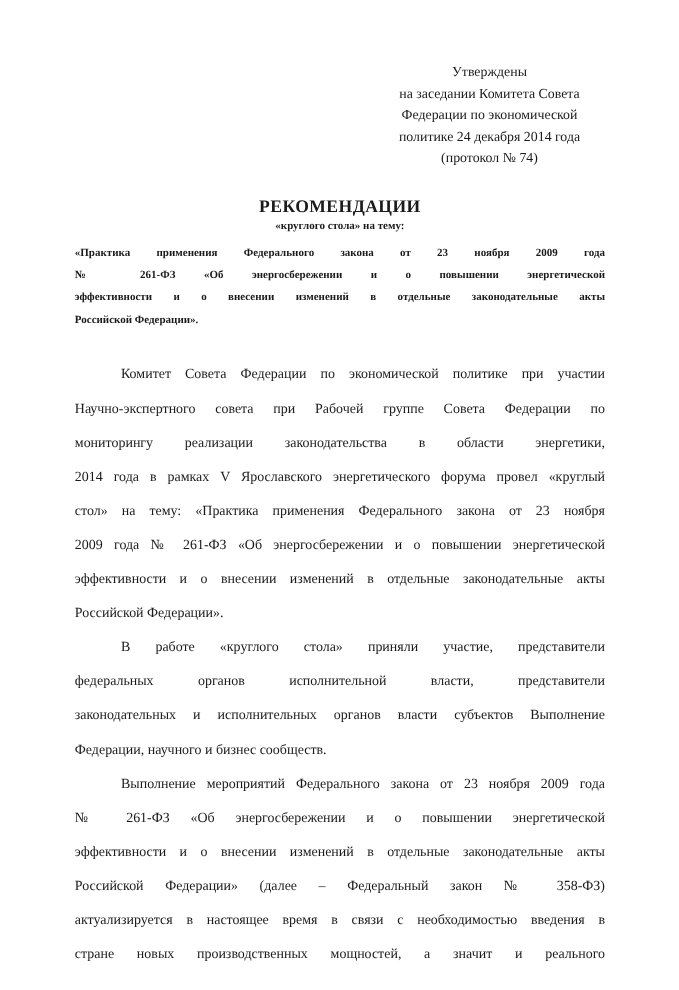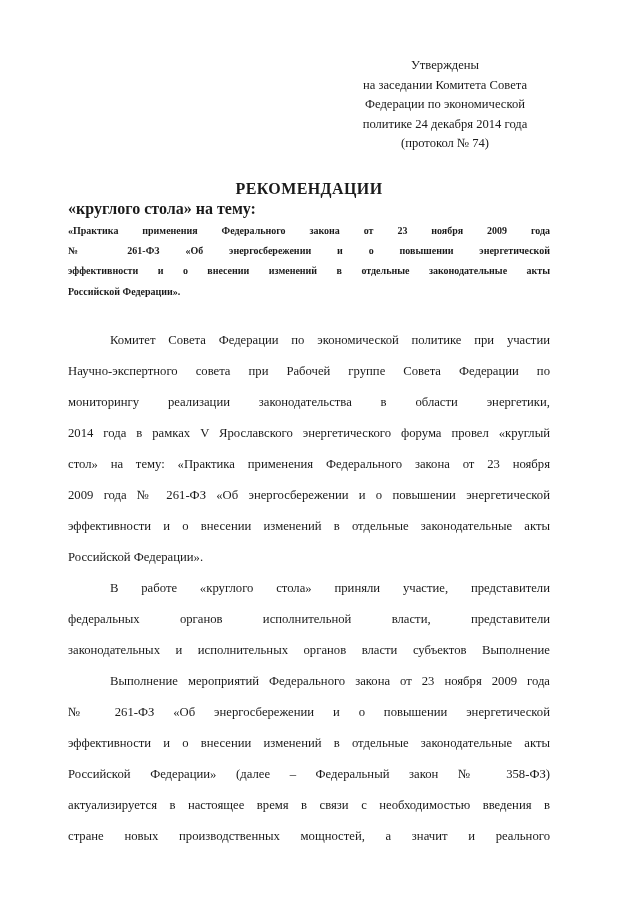--- a/index.html
+++ b/index.html
@@ -48,21 +48,22 @@
     text-align: center;
     font-size: 16px;
     font-weight: bold;
     letter-spacing: 0.4px;
   }
   .doc-subtitle {
     position: absolute;
     left: 68px;
     top: 200px;
     width: 482px;
-    font-size: 16px;
+    text-align: center;
+    font-size: 10px;
     font-weight: bold;
   }
   .doc-topic {
     position: absolute;
     left: 68px;
     top: 221px;
     width: 482px;
     font-size: 10px;
     font-weight: bold;
     line-height: 20.2px;
@@ -137,20 +138,21 @@
       <span class="ln">стол» на тему: «Практика применения Федерального закона от 23 ноября</span>
       <span class="ln">2009 года  № 261-ФЗ «Об энергосбережении и о повышении энергетической</span>
       <span class="ln">эффективности и о внесении изменений в отдельные законодательные акты</span>
       <span class="ln last">Российской Федерации».</span>
     </p>
 
     <p class="para">
       <span class="ln first">В работе «круглого стола» приняли участие, представители</span>
       <span class="ln">федеральных органов исполнительной власти, представители</span>
       <span class="ln">законодательных и исполнительных органов власти субъектов Выполнение</span>
+      <span class="ln last">Федерации, научного и бизнес сообществ.</span>
     </p>
 
     <p class="para">
       <span class="ln first">Выполнение мероприятий Федерального закона от 23 ноября 2009 года</span>
       <span class="ln">№ 261-ФЗ «Об энергосбережении и о повышении энергетической</span>
       <span class="ln">эффективности и о внесении изменений в отдельные законодательные акты</span>
       <span class="ln">Российской Федерации» (далее – Федеральный закон № 358-ФЗ)</span>
       <span class="ln">актуализируется в настоящее время в связи с необходимостью введения  в</span>
       <span class="ln">стране новых производственных мощностей, а значит и реального</span>
 

